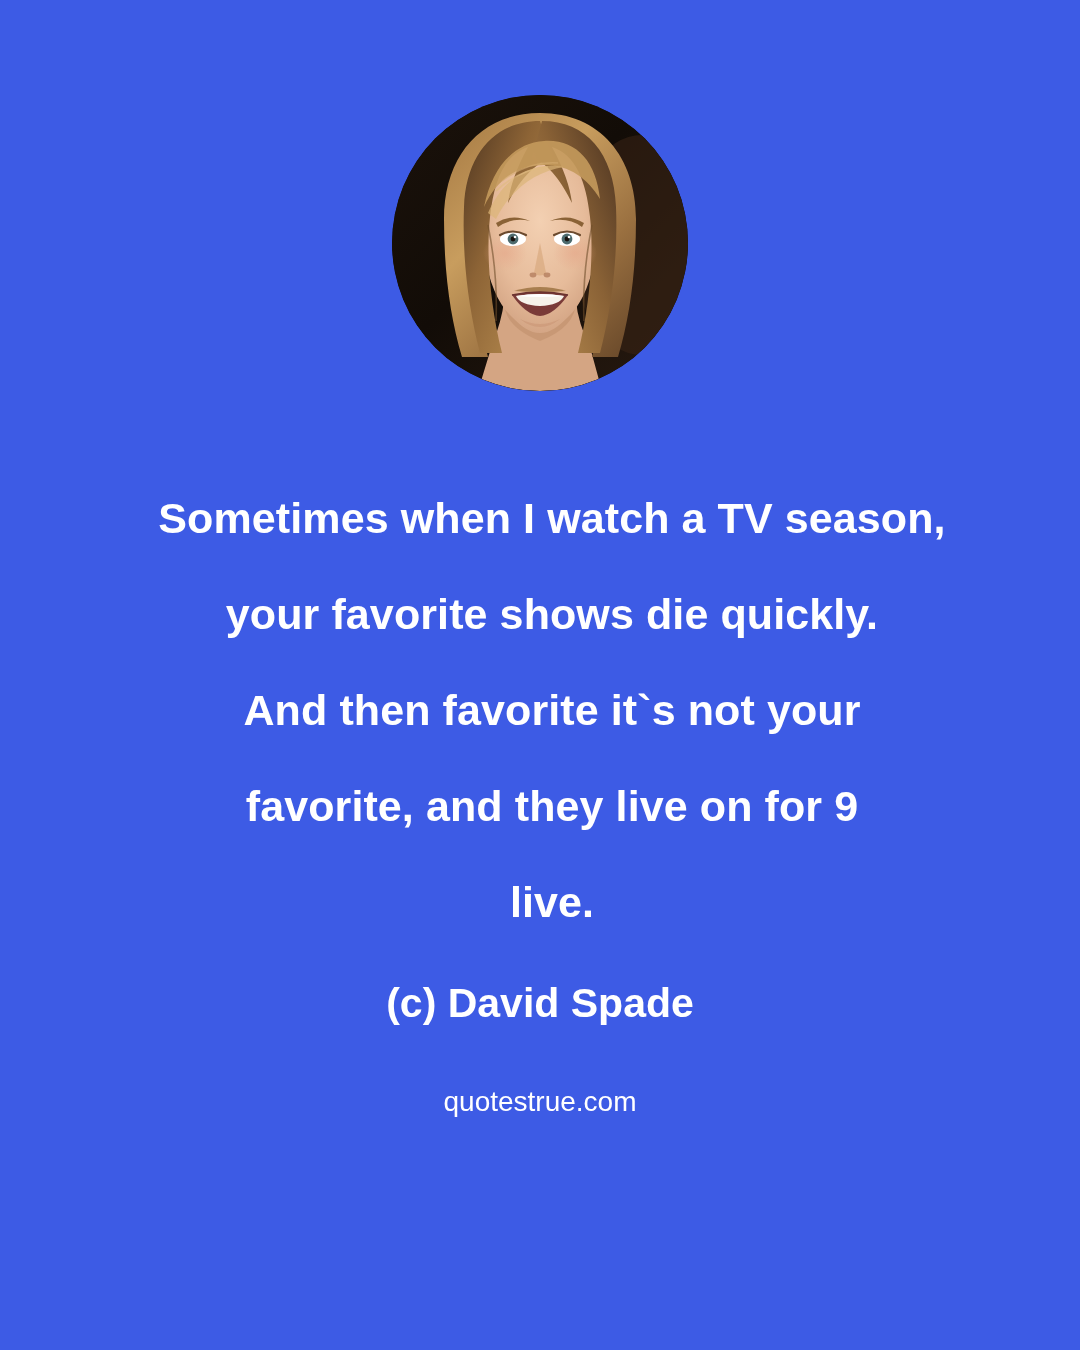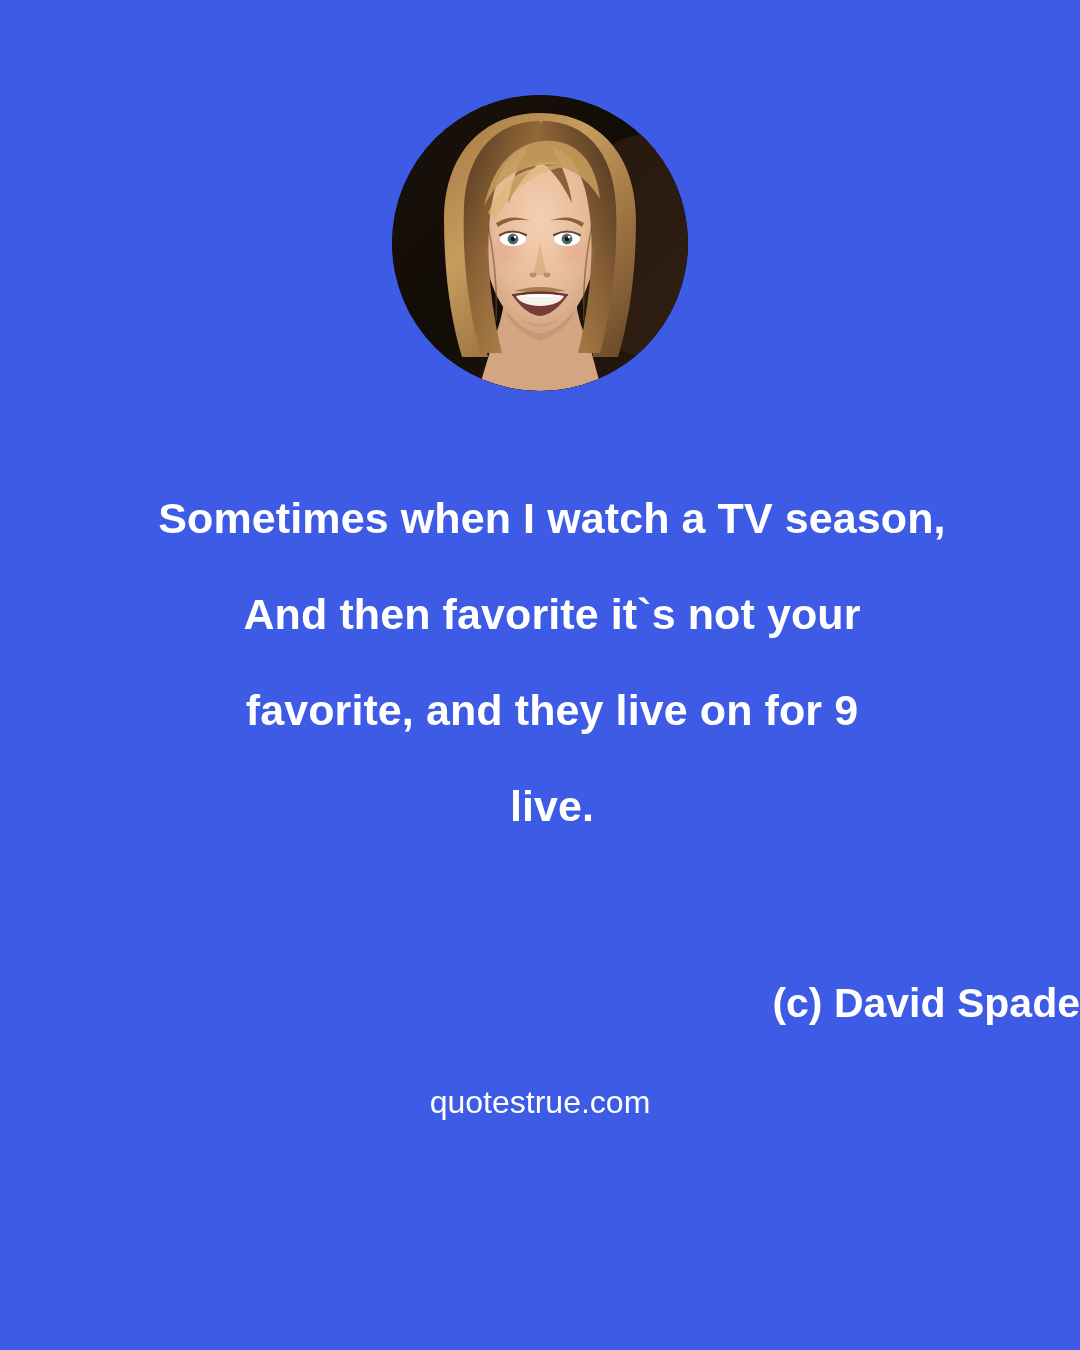--- a/index.html
+++ b/index.html
@@ -69,36 +69,36 @@
     letter-spacing: 0.1px;
     white-space: nowrap;
   }
 
   
   .attribution {
     position: absolute;
     top: 977px;
     left: 0;
     width: 1080px;
-    text-align: right;
+    text-align: center;
     color: #ffffff;
     font-size: 41px;
     font-weight: 700;
     line-height: 52px;
   }
 
   
   .site {
     position: absolute;
     top: 1076px;
     left: 0;
     width: 1080px;
     text-align: center;
     color: #ffffff;
-    font-size: 32px;
+    font-size: 28px;
     font-weight: 400;
     line-height: 52px;
   }
 </style>
 </head>
 <body>
 
 <div class="quote-card">
 
   <div class="portrait-wrap">
@@ -227,20 +227,21 @@
           <path d="M200 130 Q190 180 192 226" stroke="#6f4e2c" stroke-width="1.6" fill="none" opacity="0.6"></path>
           <path d="M104 96 Q128 74 156 72" stroke="#e0bb81" stroke-width="1.7" fill="none" opacity="0.7"></path>
           <path d="M110 86 Q136 66 166 68" stroke="#d3ab72" stroke-width="1.4" fill="none" opacity="0.6"></path>
         </g>
       </svg>
     </div>
   </div>
 
   <div class="quote-block">
     <div class="quote-line">Sometimes when I watch a TV season,</div>
+    <div class="quote-line">your favorite shows die quickly.</div>
     <div class="quote-line">And then favorite it`s not your</div>
     <div class="quote-line">favorite, and they live on for 9</div>
     <div class="quote-line">live.</div>
   </div>
 
   <div class="attribution">(c) David Spade</div>
 
   <div class="site">quotestrue.com</div>
 
 </div>

